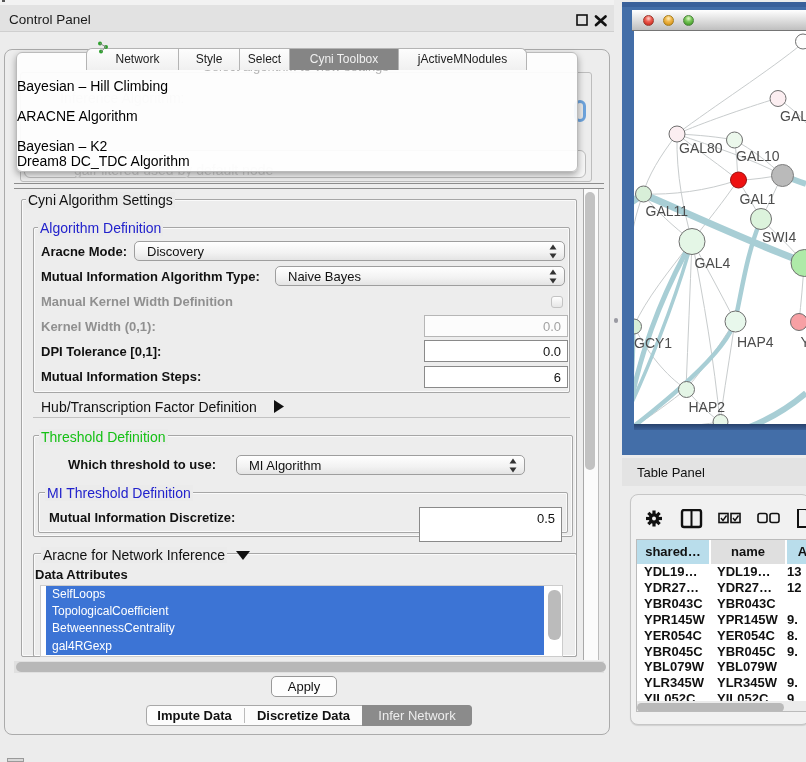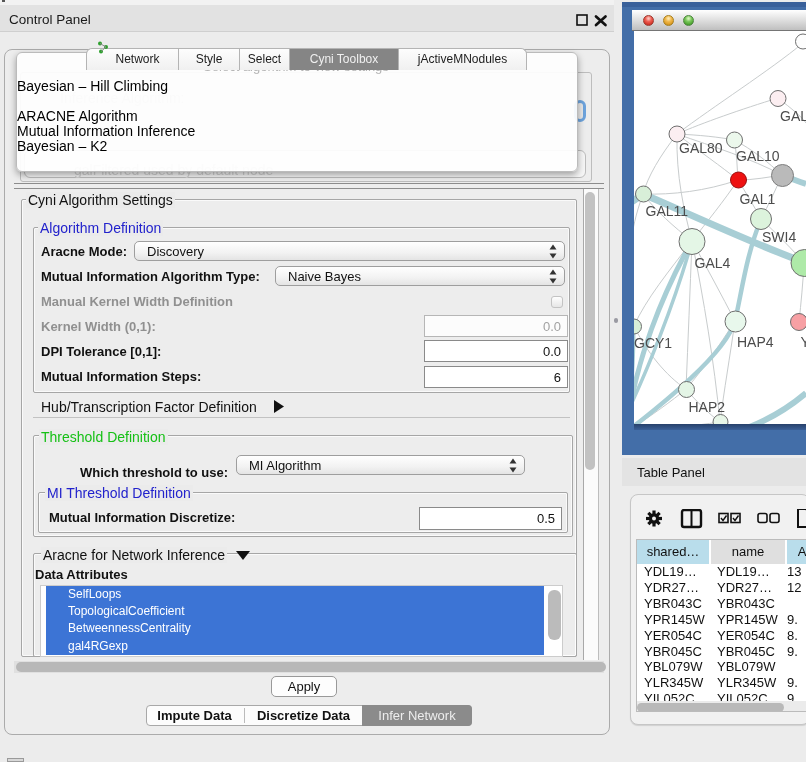--- a/index.html
+++ b/index.html
@@ -56,22 +56,22 @@
   <div class="abs" style="left:24px;top:150px;width:562px;height:28px;border:1px solid #bdbdbd;border-radius:6px;background:#f6f6f6;"></div>
   <div class="abs" style="left:14px;top:183px;width:590px;height:1px;background:#8c8c8c;"></div>
 
   <div class="abs" style="left:60px;top:90px;width:300px;font-size:14px;color:#c8c8c8;z-index:10;">Inference Algorithm:</div>
   <div class="abs" style="left:74px;top:162px;width:400px;font-size:14px;color:#d2d2d2;z-index:10;">galFiltered used by default node</div>
 
   <div class="abs" id="popup">
     <div class="pitem" style="top:6px;width:558px;text-align:center;color:#b4b4b4;font-size:13px;">Select algorithm to view settings</div>
     <div class="pitem" style="top:26px;">Bayesian – Hill Climbing</div>
     <div class="pitem" style="top:56px;font-weight:normal;">ARACNE Algorithm</div>
-    <div class="pitem" style="top:71px;">Mutual Information Inference</div>
     <div class="pitem" style="top:86px;">Bayesian – K2</div>
+    <div class="pitem" style="top:101px;">Dream8 DC_TDC Algorithm</div>
   </div>
 
   <div class="abs" style="left:14px;top:188px;width:590px;height:1px;background:#8e8e8e;"></div>
   <div class="abs" style="left:583px;top:189px;width:16px;height:471px;background:#fbfbfb;border-left:1px solid #a9a9a9;border-right:1px solid #bdbdbd;"></div>
   <div class="abs" style="left:585px;top:192px;width:10px;height:278px;background:#c2c2c2;border-radius:5px;"></div>
   <div class="abs" style="left:614px;top:318px;width:4px;height:5px;background:#9a9aa2;border-radius:2px;"></div>
 
   <div class="abs group" style="left:21px;top:199px;width:556px;height:458px;"></div>
   <div class="abs gtitle" style="left:26px;top:192px;">Cyni Algorithm Settings</div>
 
@@ -108,43 +108,43 @@
       <span>6</span>
     </div>
   <div class="abs" style="left:41px;top:399px;font-size:14px;">Hub/Transcription Factor Definition</div>
   <svg class="abs" style="left:274px;top:400px;" width="10" height="13" viewBox="0 0 10 13">
       <path d="M0 0 L10 6.5 L0 13 Z" fill="#111"></path>
     </svg>
   <div class="abs" style="left:33px;top:417px;width:537px;height:1px;background:#c2c2c2;"></div>
 
   <div class="abs group" style="left:33px;top:435px;width:540px;height:102px;"></div>
   <div class="abs gtitle" style="left:39px;top:429px;color:#15c015;">Threshold Definition</div>
-  <div class="abs lbl" style="left:80px;top:457px;margin-top:8px;">Which threshold to use:</div>
+  <div class="abs lbl" style="left:68px;top:457px;">Which threshold to use:</div>
   <div class="abs combo" style="left:236px;top:455px;width:289px;height:20px;">
       <span class="ctext">MI Algorithm</span>
     <svg class="spin" width="8" height="15" viewBox="0 0 8 15">
         <path d="M4 0.5 L7.5 5.5 H0.5 Z" fill="#333"></path>
         <path d="M4 14.5 L7.5 9.5 H0.5 Z" fill="#333"></path>
       </svg>
   </div>
   <div class="abs group" style="left:38px;top:492px;width:530px;height:41px;"></div>
   <div class="abs gtitle" style="left:45px;top:485px;color:#2222cc;">MI Threshold Definition</div>
   <div class="abs lbl" style="left:49px;top:510px;">Mutual Information Discretize:</div>
-  <div class="abs fld" style="left:419px;top:507px;width:143px;height:23px;">
+  <div class="abs fld" style="left:419px;top:507px;width:143px;height:35px;">
       <span>0.5</span>
     </div>
 
   <div class="abs group" style="left:33px;top:553px;width:544px;height:104px;"></div>
   <div class="abs gtitle" style="left:41px;top:547px;">Aracne for Network Inference</div>
   <svg class="abs" style="left:236px;top:551px;z-index:6;" width="14" height="9" viewBox="0 0 14 9">
       <path d="M0 0 L14 0 L7 9 Z" fill="#111"></path>
     </svg>
   <div class="abs lbl" style="left:35px;top:567px;">Data Attributes</div>
   <div class="abs" style="left:40px;top:585px;width:523px;height:72px;background:#fff;border:1px solid #ccc;"></div>
-  <div class="abs" style="left:46px;top:586px;width:498px;height:69px;background:#3c74d5;color:#fff;font-size:12px;line-height:17.2px;padding-left:22px;">SelfLoops<br>TopologicalCoefficient<br>BetweennessCentrality<br>gal4RGexp</div>
+  <div class="abs" style="left:46px;top:586px;width:498px;height:69px;background:#3c74d5;color:#fff;font-size:12px;line-height:17.2px;padding-left:6px;">SelfLoops<br>TopologicalCoefficient<br>BetweennessCentrality<br>gal4RGexp</div>
   <div class="abs" style="left:548px;top:590px;width:13px;height:50px;background:#bbb;border-radius:6px;"></div>
 
   <div class="abs" style="left:14px;top:661px;width:590px;height:12px;background:#e0e0e0;"></div>
   <div class="abs" style="left:16px;top:662px;width:590px;height:10px;background:#b8b8b8;border-radius:5px;"></div>
 
   <div class="abs" style="left:271px;top:676px;width:66px;height:21px;background:#fdfdfd;border:1px solid #999;border-radius:5px;text-align:center;line-height:20px;">Apply</div>
 
   <div class="abs" style="left:146px;top:705px;width:326px;height:21px;background:#fcfcfc;border:1px solid #a8a8a8;border-radius:4px;"></div>
   <div class="abs lbl" style="left:146px;top:705px;width:97px;height:21px;text-align:center;line-height:21px;">Impute Data</div>
   <div class="abs" style="left:244px;top:708px;width:1px;height:15px;background:#bbb;"></div>
@@ -275,21 +275,21 @@
     </g>
 
     <g stroke="#111" stroke-width="1.6" fill="none">
       <rect x="112" y="4.5" width="9" height="9" rx="2"></rect>
       <rect x="124" y="4.5" width="9" height="9" rx="2"></rect>
     </g>
 
     <path d="M152 0 h8 l4 4 v14 h-12 z" fill="none" stroke="#111" stroke-width="2"></path>
   </svg>
 
-  <div class="abs" style="left:636px;top:539px;width:170px;height:173px;background:#fff;border:1px solid #bbb;border-right:none;overflow:hidden;">
+  <div class="abs" style="left:636px;top:539px;width:170px;height:173px;background:#fff;border:1px solid #bbb;border-right:none;overflow:hidden;font-weight:bold;">
     <div style="position:absolute;left:0;top:0;width:73px;height:24px;background:#b9ddeb;border-right:1px solid #fff;text-align:center;line-height:24px;">shared…</div>
     <div style="position:absolute;left:74px;top:0;width:75px;height:24px;background:#dfdfdf;border-right:1px solid #fff;text-align:center;line-height:24px;">name</div>
     <div style="position:absolute;left:150px;top:0;width:25px;height:24px;background:#b9ddeb;line-height:24px;">&nbsp;&nbsp;&nbsp;A</div>
     <div style="position:absolute;left:0;top:24px;font-size:13px;line-height:15.9px;">
       <div style="position:absolute;left:7px;width:70px;">YDL19…<br>YDR27…<br>YBR043C<br>YPR145W<br>YER054C<br>YBR045C<br>YBL079W<br>YLR345W<br>YIL052C</div>
       <div style="position:absolute;left:80px;width:70px;">YDL19…<br>YDR27…<br>YBR043C<br>YPR145W<br>YER054C<br>YBR045C<br>YBL079W<br>YLR345W<br>YIL052C</div>
       <div style="position:absolute;left:150px;width:25px;">13<br>12<br><br>9.<br>8.<br>9.<br><br>9.<br>9.</div>
     </div>
     <div style="position:absolute;left:0;top:161px;width:170px;height:12px;background:#ebebeb;"></div>
     <div style="position:absolute;left:0;top:163px;width:147px;height:9px;background:#b9b9b9;border-radius:5px;"></div>

